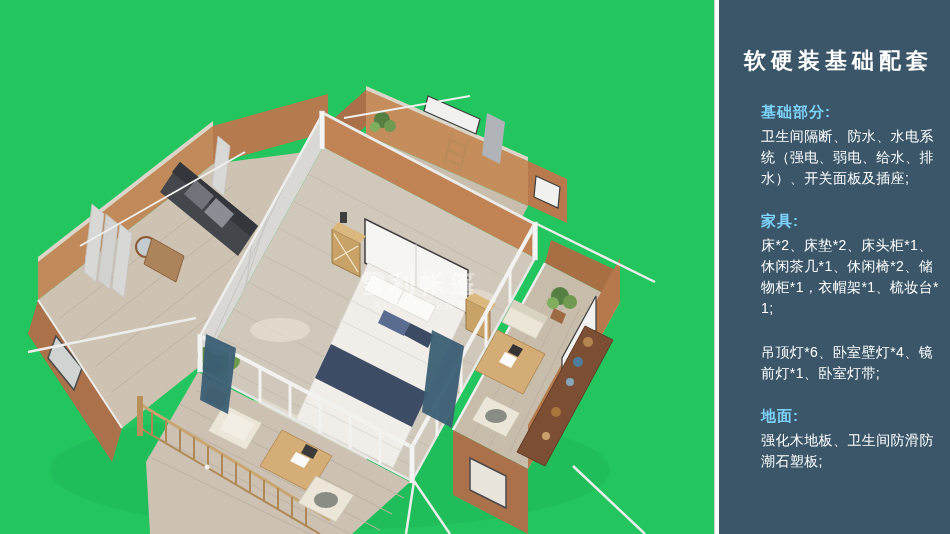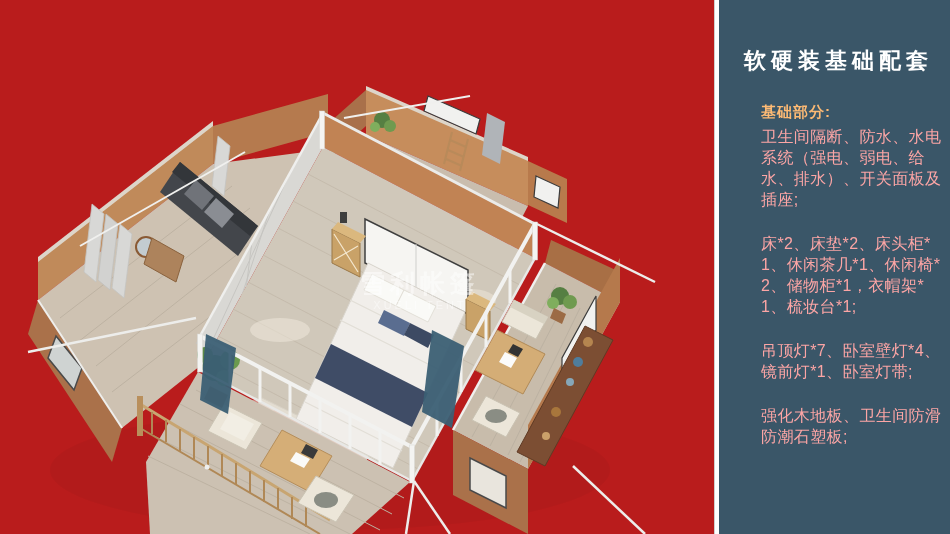--- a/index.html
+++ b/index.html
@@ -1,27 +1,27 @@
 <!DOCTYPE html>
 <html><head>
 <meta charset="utf-8">
 <style>
   html,body{margin:0;padding:0;}
   body{font-family:"Liberation Sans","DejaVu Sans",sans-serif;background:#ffffff;}
   .stage{position:relative;width:950px;height:534px;overflow:hidden;display:flex;background:#f3f3f1;}
-  .render-panel{position:relative;width:714px;height:534px;background:#b91c1c;flex:0 0 714px;}
+  .render-panel{position:relative;width:714px;height:534px;background:#22c55e;flex:0 0 714px;}
   .render-panel svg{display:block;}
   .divider{flex:0 0 5px;background:#ffffff;border-left:1px solid #d0d0ce;box-sizing:border-box;}
   .sidebar{flex:1 1 auto;background:#3a5668;color:#ffffff;box-sizing:border-box;
            padding:46px 8px 0 25px;}
   .sidebar-title{font-size:22px;font-weight:bold;letter-spacing:5px;margin:0 0 27px 0;
                  color:#ffffff;white-space:nowrap;}
   .spec-section{margin:0 0 23px 0;padding-left:17px;}
-  .spec-heading{font-size:15px;font-weight:bold;margin:0 0 4px 0;color:#fdba74;letter-spacing:1px;}
-  .spec-body{font-size:16px;line-height:21px;margin:0;color:#fca5a5;letter-spacing:0.4px;
+  .spec-heading{font-size:15px;font-weight:bold;margin:0 0 4px 0;color:#7dd3fc;letter-spacing:1px;}
+  .spec-body{font-size:14px;line-height:21px;margin:0;color:#ffffff;letter-spacing:0.4px;
              width:186px;word-break:break-all;}
 </style>
 </head>
 <body>
 
 <div class="stage">
 
   <div class="render-panel">
     <svg width="714" height="534" viewBox="0 0 714 534">
 
@@ -230,27 +230,29 @@
 
   <aside class="sidebar">
     <h1 class="sidebar-title">软硬装基础配套</h1>
 
     <section class="spec-section">
       <h2 class="spec-heading">基础部分:</h2>
       <p class="spec-body">卫生间隔断、防水、水电系统（强电、弱电、给水、排水）、开关面板及插座;</p>
     </section>
 
     <section class="spec-section">
+      <h2 class="spec-heading">家具:</h2>
       <p class="spec-body">床*2、床垫*2、床头柜*1、休闲茶几*1、休闲椅*2、储物柜*1，衣帽架*1、梳妆台*1;</p>
     </section>
 
     <section class="spec-section">
-      <p class="spec-body">吊顶灯*7、卧室壁灯*4、镜前灯*1、卧室灯带;</p>
-    </section>
-
-    <section class="spec-section">
-    </section>
-
-    <section class="spec-section">
+      <p class="spec-body">吊顶灯*6、卧室壁灯*4、镜前灯*1、卧室灯带;</p>
+    </section>
+
+    <section class="spec-section">
+    </section>
+
+    <section class="spec-section">
+      <h2 class="spec-heading">地面:</h2>
       <p class="spec-body">强化木地板、卫生间防滑防潮石塑板;</p>
     </section>
   </aside>
 </div>
 
 </body></html>

